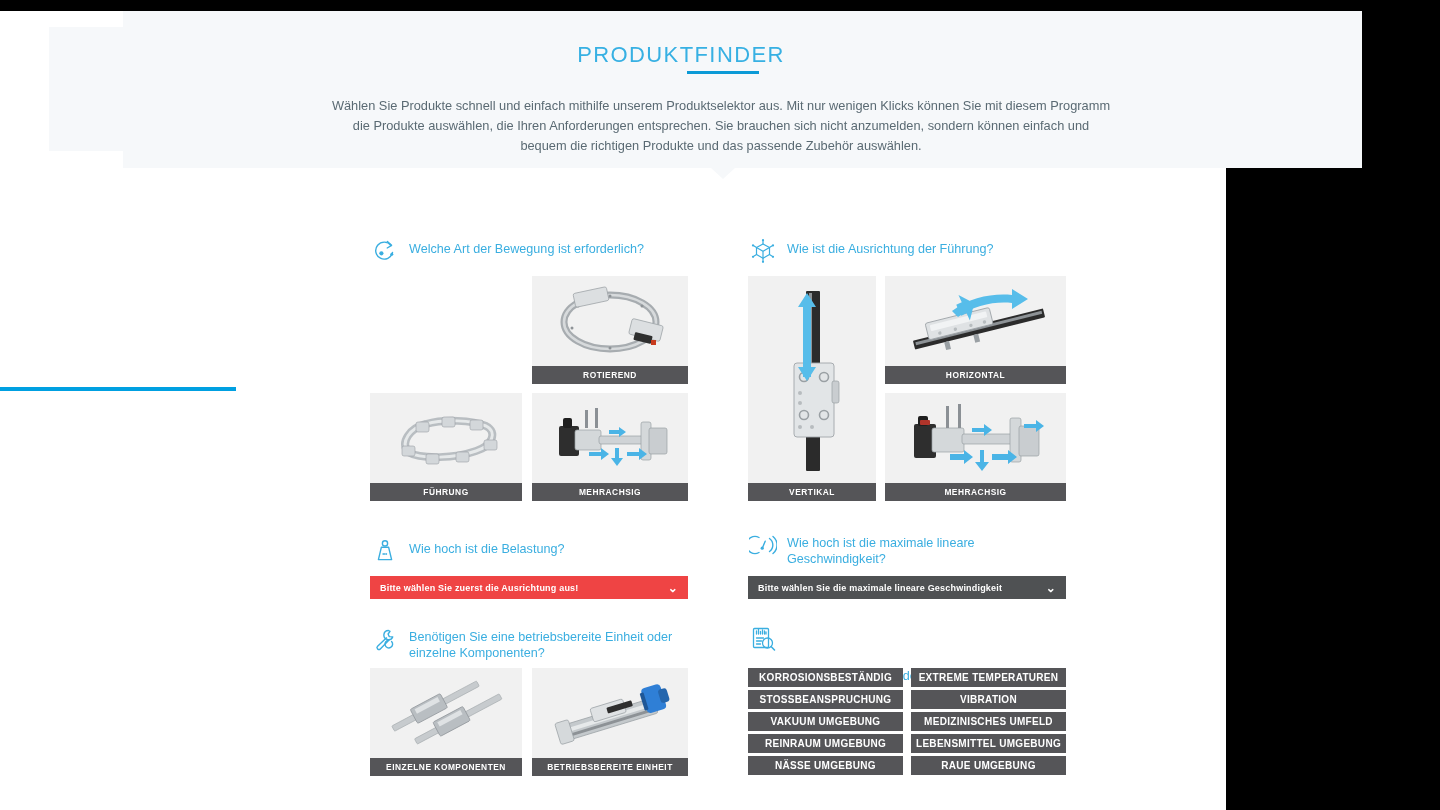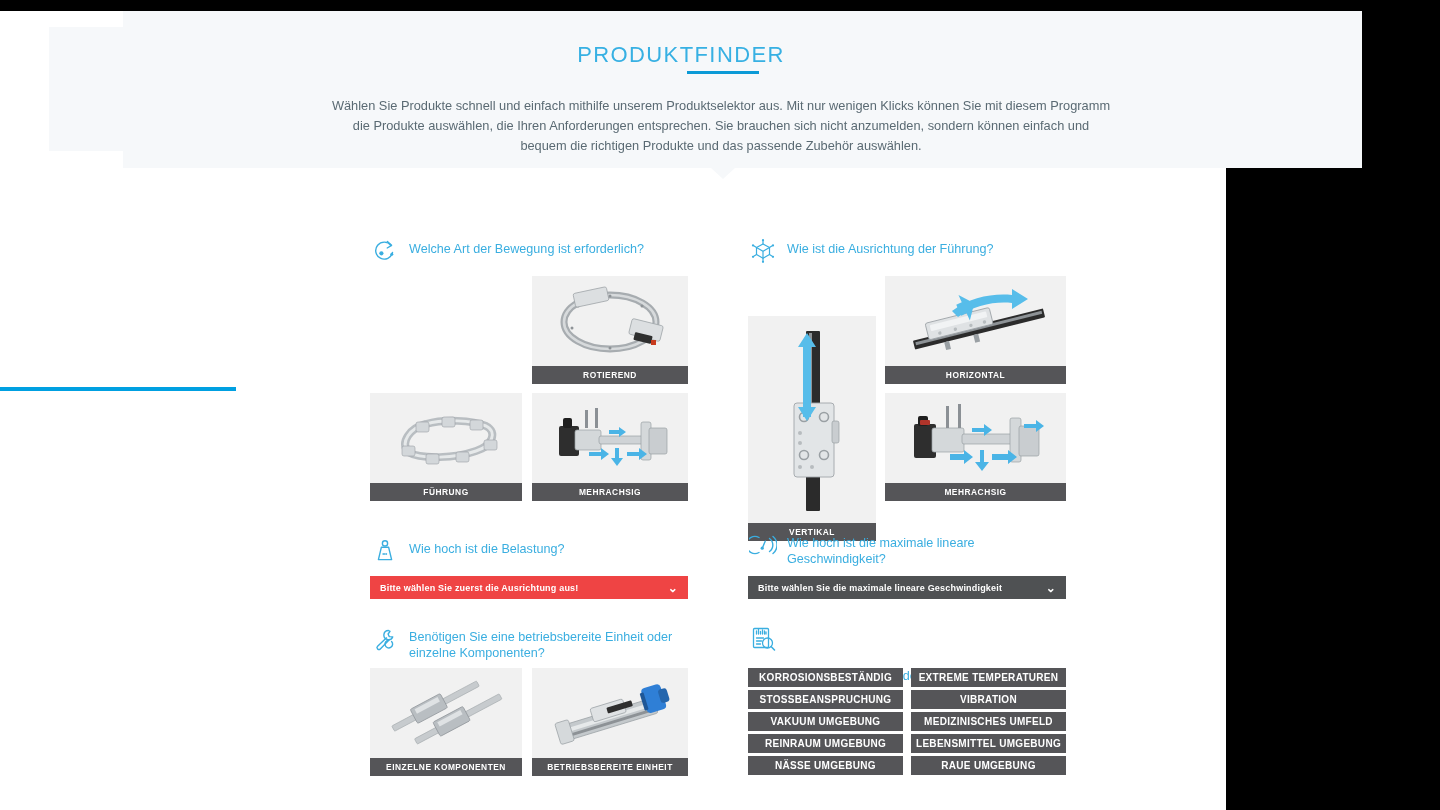--- a/index.html
+++ b/index.html
@@ -347,21 +347,21 @@
                 <circle cx="3" cy="18.8" r="1.1"></circle>
                   <circle cx="3" cy="7.4" r="1.1"></circle>
               </g>
             </svg>
           </span>
           <span class="qtext">Wie ist die Ausrichtung der Führung?</span>
         </div>
 
         <div class="tiles" style="height:228px;">
 
-          <div class="tile" style="left:0px;  top:0px; width:128px; height:225px;margin-top:40px;">
+          <div class="tile" style="left:0px;  top:0px; width:128px; height:225px;">
             <div class="tile-img" style="height:207px;">
               <svg class="art" width="96" height="190" viewBox="0 0 96 190">
                 <rect x="42" y="6" width="14" height="80" rx="1" fill="#2b2b2b"></rect>
                 <rect x="45" y="8" width="3" height="76" fill="#8d9296"></rect>
                 <rect x="42" y="150" width="14" height="36" rx="1" fill="#2b2b2b"></rect>
                 <rect x="30" y="78" width="40" height="74" rx="3" fill="#e2e5e7" stroke="#a0a5a9" stroke-width=".9"></rect>
                 <g fill="none" stroke="#9aa0a4" stroke-width="1.6">
                   <circle cx="40" cy="92" r="4.5"></circle>
                     <circle cx="60" cy="92" r="4.5"></circle>
                   <circle cx="40" cy="130" r="4.5"></circle>

